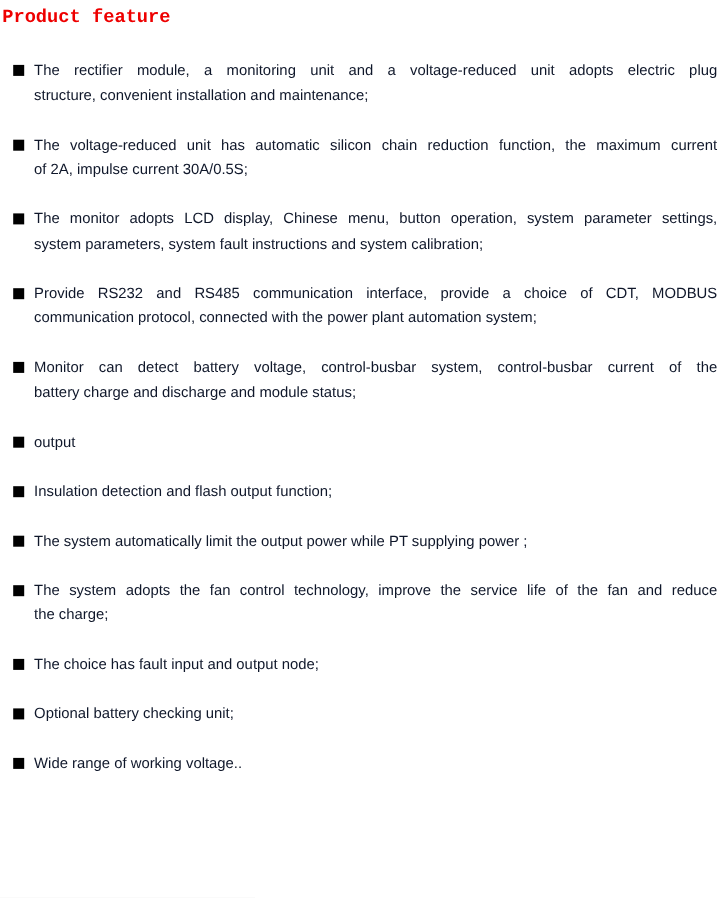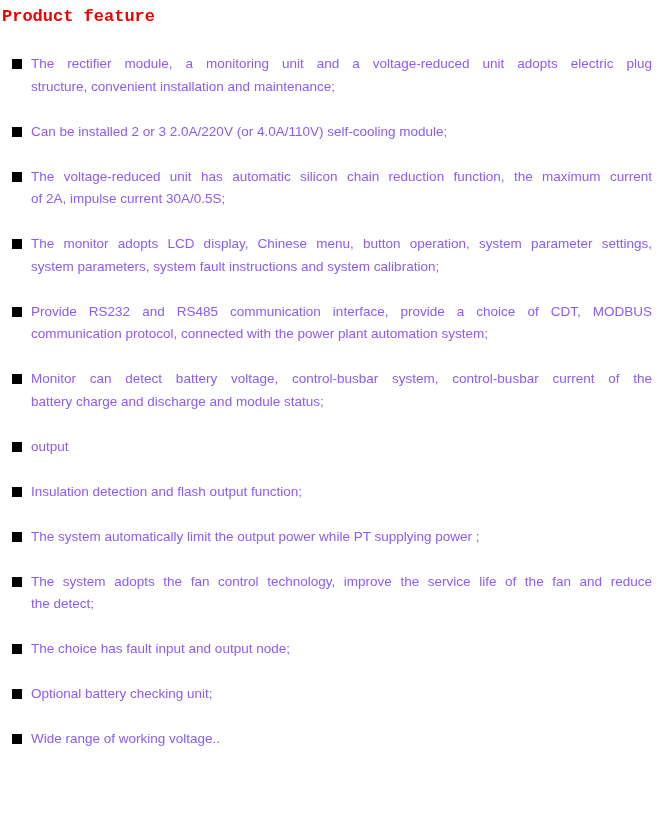--- a/index.html
+++ b/index.html
@@ -29,21 +29,21 @@
     margin: 26px 0 0 12px;
     padding: 0;
     width: 640px;
   }
   ul.feature-list li {
     position: relative;
     padding-left: 19px;
     margin-bottom: 22.5px;
     font-size: 13.5px;
     line-height: 22.5px;
-    color: #8b5cf6;
+    color: #0f172a;
   }
   ul.feature-list li .bullet {
     position: absolute;
     left: 0;
     top: 6px;
     width: 10px;
     height: 10px;
     background: #000000;
   }
   .line {
@@ -66,24 +66,20 @@
   <h1 class="doc-heading">Product feature</h1>
 
   <ul class="feature-list">
       <li>
     <span class="bullet"></span>
   <div class="line just"><span>The rectifier module, a monitoring unit and a voltage-reduced unit adopts electric plug</span></div>
         <div class="line"><span>structure, convenient installation and maintenance;</span></div>
       </li>
       <li>
     <span class="bullet"></span>
-  <div class="line"><span>Can be installed 2 or 3 2.0A/220V (or 4.0A/110V) self-cooling module;</span></div>
-      </li>
-      <li>
-    <span class="bullet"></span>
   <div class="line just"><span>The voltage-reduced unit has automatic silicon chain reduction function, the maximum current</span></div>
         <div class="line"><span>of 2A, impulse current 30A/0.5S;</span></div>
       </li>
       <li>
     <span class="bullet"></span>
   <div class="line just"><span>The monitor adopts LCD display, Chinese menu, button operation, system parameter settings,</span></div>
         <div class="line"><span>system parameters, system fault instructions and system calibration;</span></div>
       </li>
       <li>
     <span class="bullet"></span>
@@ -103,21 +99,21 @@
     <span class="bullet"></span>
   <div class="line"><span>Insulation detection and flash output function;</span></div>
       </li>
       <li>
     <span class="bullet"></span>
   <div class="line"><span>The system automatically limit the output power while PT supplying power ;</span></div>
       </li>
       <li>
     <span class="bullet"></span>
   <div class="line just"><span>The system adopts the fan control technology, improve the service life of the fan and reduce</span></div>
-        <div class="line"><span>the detect;</span></div>
+        <div class="line"><span>the charge;</span></div>
       </li>
       <li>
     <span class="bullet"></span>
   <div class="line"><span>The choice has fault input and output node;</span></div>
       </li>
       <li>
     <span class="bullet"></span>
   <div class="line"><span>Optional battery checking unit;</span></div>
       </li>
       <li>

